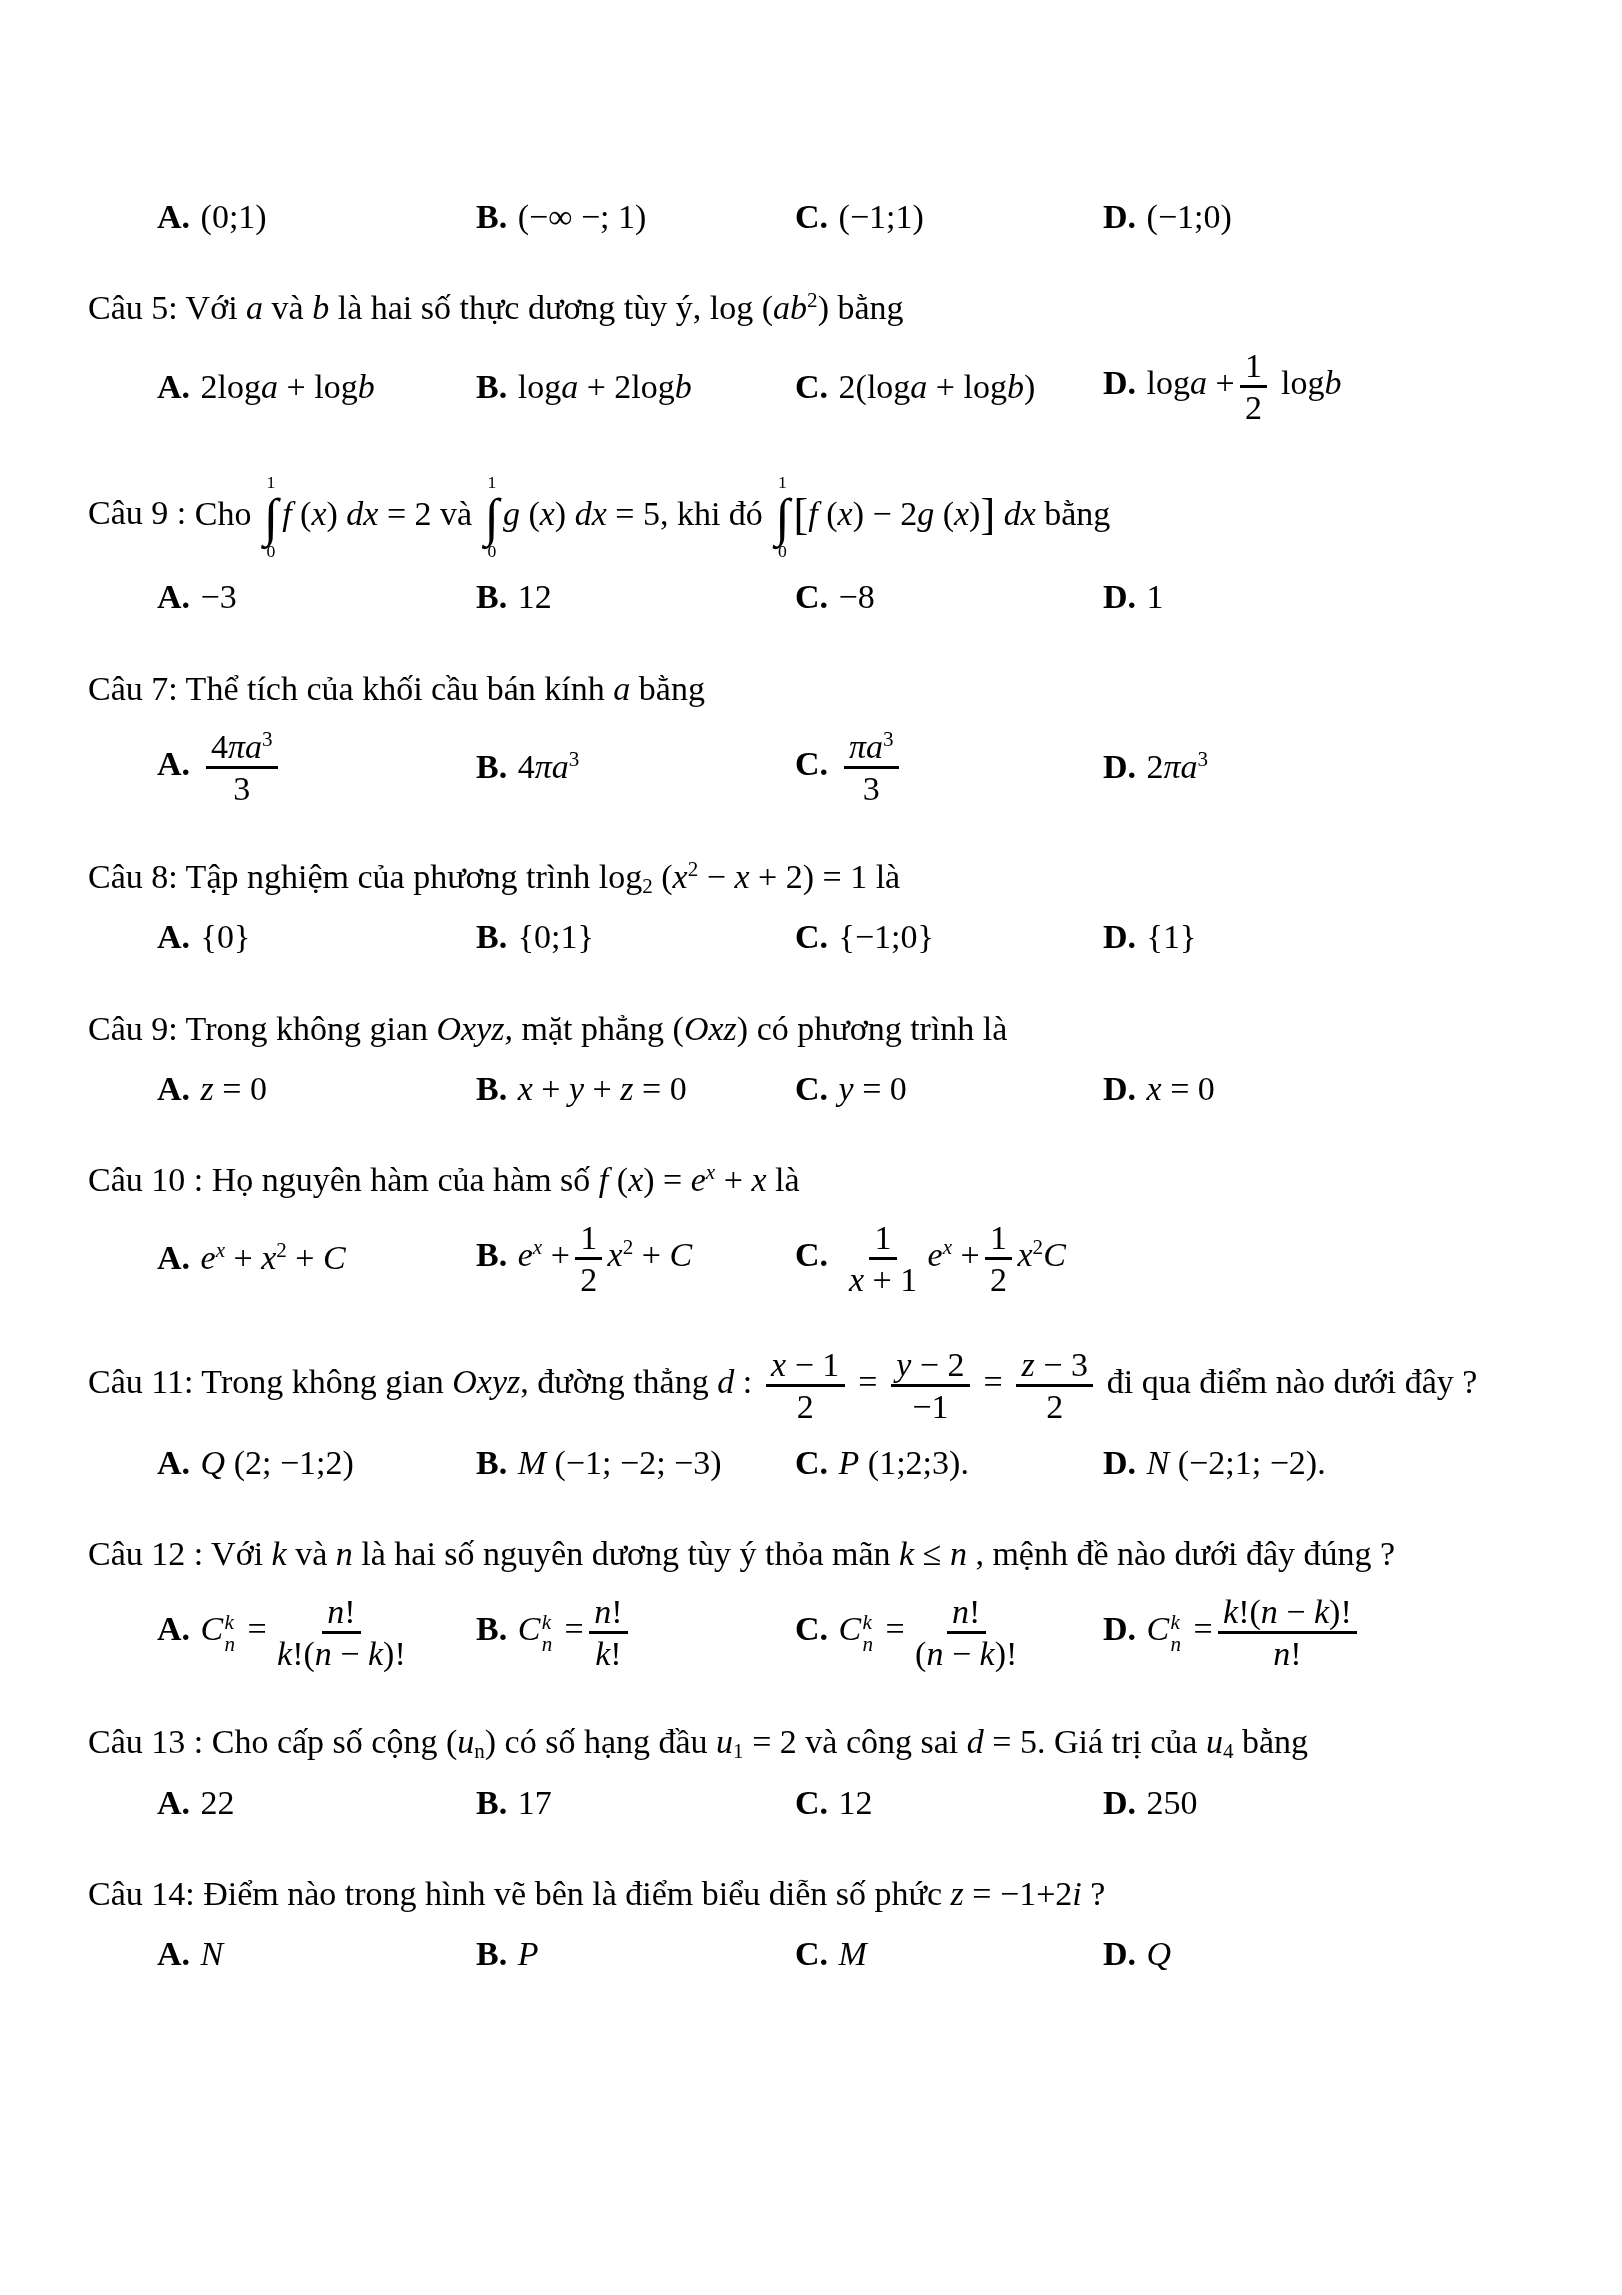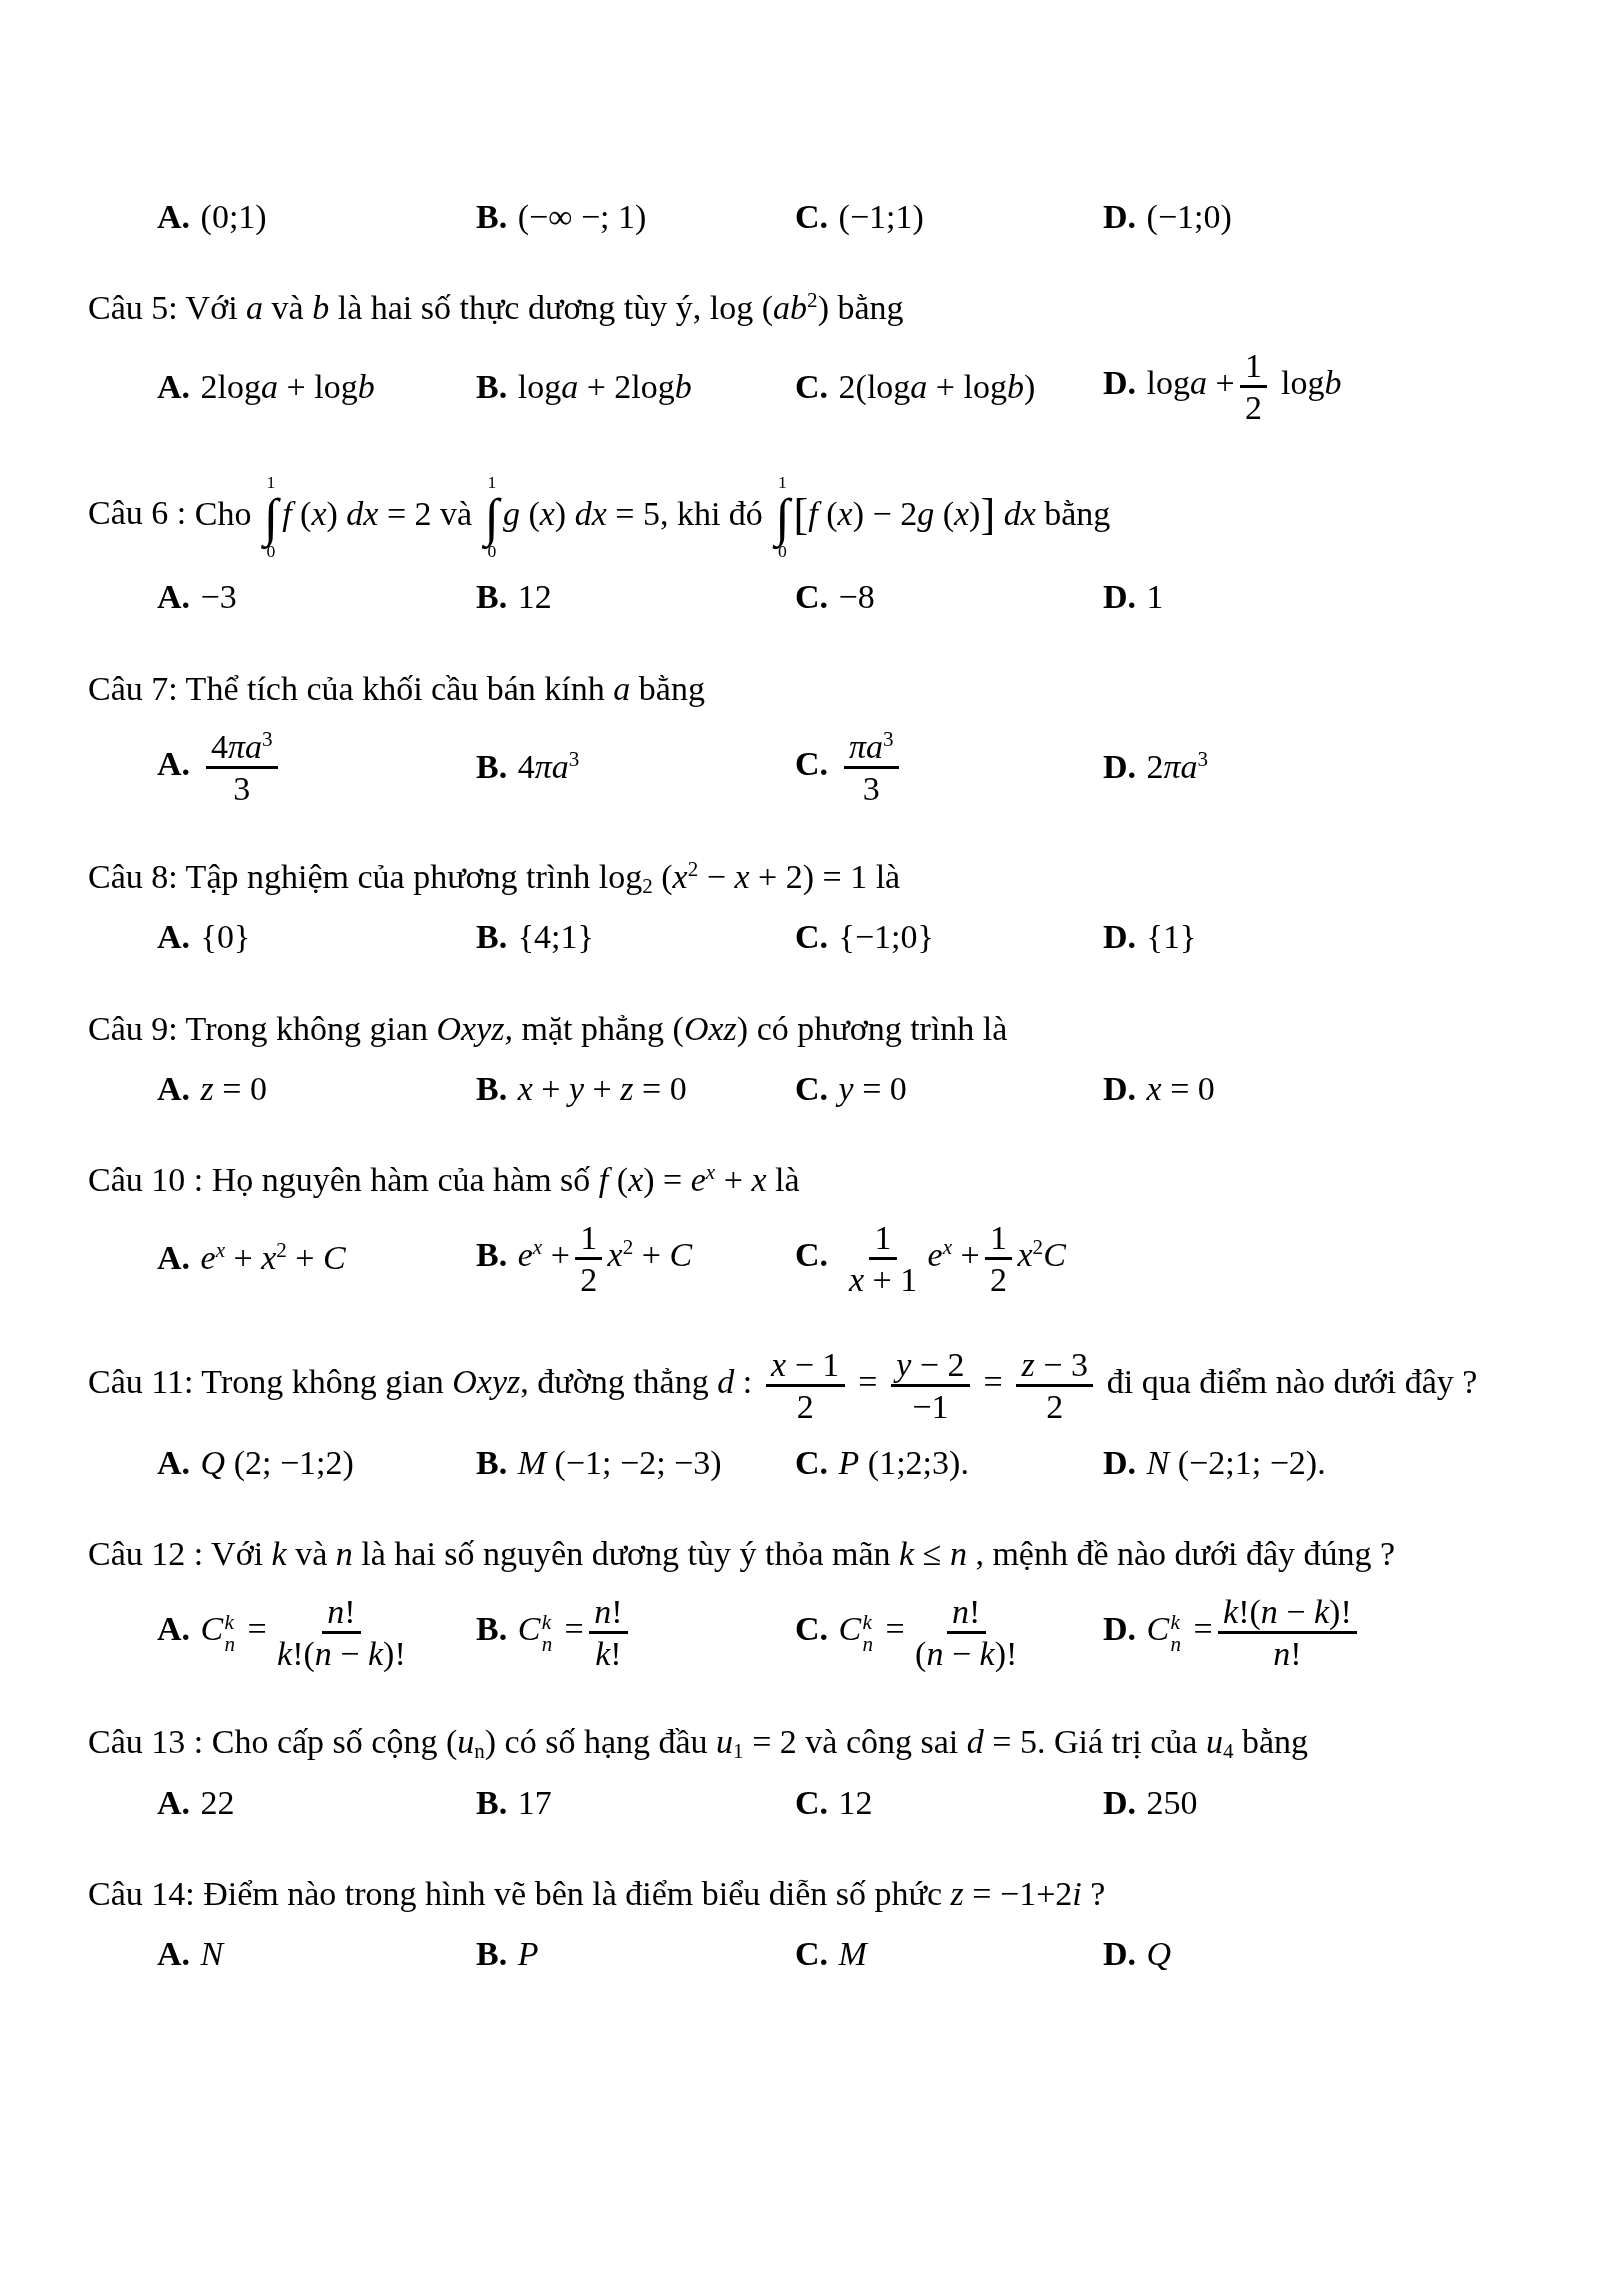--- a/index.html
+++ b/index.html
@@ -61,21 +61,21 @@
         <span class="opt"><span class="letter">A.</span><span class="ocontent">2log<span class="it">a</span> + log<span class="it">b</span></span></span>
         <span class="opt"><span class="letter">B.</span><span class="ocontent">log<span class="it">a</span> + 2log<span class="it">b</span></span></span>
         <span class="opt"><span class="letter">C.</span><span class="ocontent">2(log<span class="it">a</span> + log<span class="it">b</span>)</span></span>
         <span class="opt"><span class="letter">D.</span><span class="ocontent">log<span class="it">a</span> +<span class="frac">
               <span class="num">1</span>
               <span class="den">2</span>
             </span> log<span class="it">b</span></span></span>
       </div>
     </div>
     <div class="qblock">
-      <div class="qline"><span class="qlabel">Câu 6 :</span> <span class="qtext">Cho <span class="intlim">
+      <div class="qline"><span class="qlabel">Câu 9 :</span> <span class="qtext">Cho <span class="intlim">
             <span class="lim">1</span>
             <span class="sign">∫</span>
             <span class="lim">0</span>
           </span><span class="it">f</span> (<span class="it">x</span>) <span class="it">dx</span> = 2  và <span class="intlim">
             <span class="lim">1</span>
             <span class="sign">∫</span>
             <span class="lim">0</span>
           </span><span class="it">g</span> (<span class="it">x</span>) <span class="it">dx</span> = 5, khi đó <span class="intlim">
             <span class="lim">1</span>
             <span class="sign">∫</span>
@@ -100,21 +100,21 @@
               <span class="num"><span class="it">πa</span><sup class="m">3</sup></span>
               <span class="den">3</span>
             </span></span></span>
         <span class="opt"><span class="letter">D.</span><span class="ocontent">2<span class="it">πa</span><sup class="m">3</sup></span></span>
       </div>
     </div>
     <div class="qblock">
       <div class="qline"><span class="qlabel">Câu 8:</span> <span class="qtext">Tập nghiệm của phương trình  log<sub class="m">2</sub> (<span class="it">x</span><sup class="m">2</sup> − <span class="it">x</span> + 2) = 1  là</span></div>
       <div class="opts">
         <span class="opt"><span class="letter">A.</span><span class="ocontent">{0}</span></span>
-        <span class="opt"><span class="letter">B.</span><span class="ocontent">{4;1}</span></span>
+        <span class="opt"><span class="letter">B.</span><span class="ocontent">{0;1}</span></span>
         <span class="opt"><span class="letter">C.</span><span class="ocontent">{−1;0}</span></span>
         <span class="opt"><span class="letter">D.</span><span class="ocontent">{1}</span></span>
       </div>
     </div>
     <div class="qblock">
       <div class="qline"><span class="qlabel">Câu 9:</span> <span class="qtext">Trong không gian <span class="it">Oxyz,</span> mặt phẳng (<span class="it">Oxz</span>) có phương trình là</span></div>
       <div class="opts">
         <span class="opt"><span class="letter">A.</span><span class="ocontent"><span class="it">z</span> = 0</span></span>
         <span class="opt"><span class="letter">B.</span><span class="ocontent"><span class="it">x</span> + <span class="it">y</span> + <span class="it">z</span> = 0</span></span>
         <span class="opt"><span class="letter">C.</span><span class="ocontent"><span class="it">y</span> = 0</span></span>

